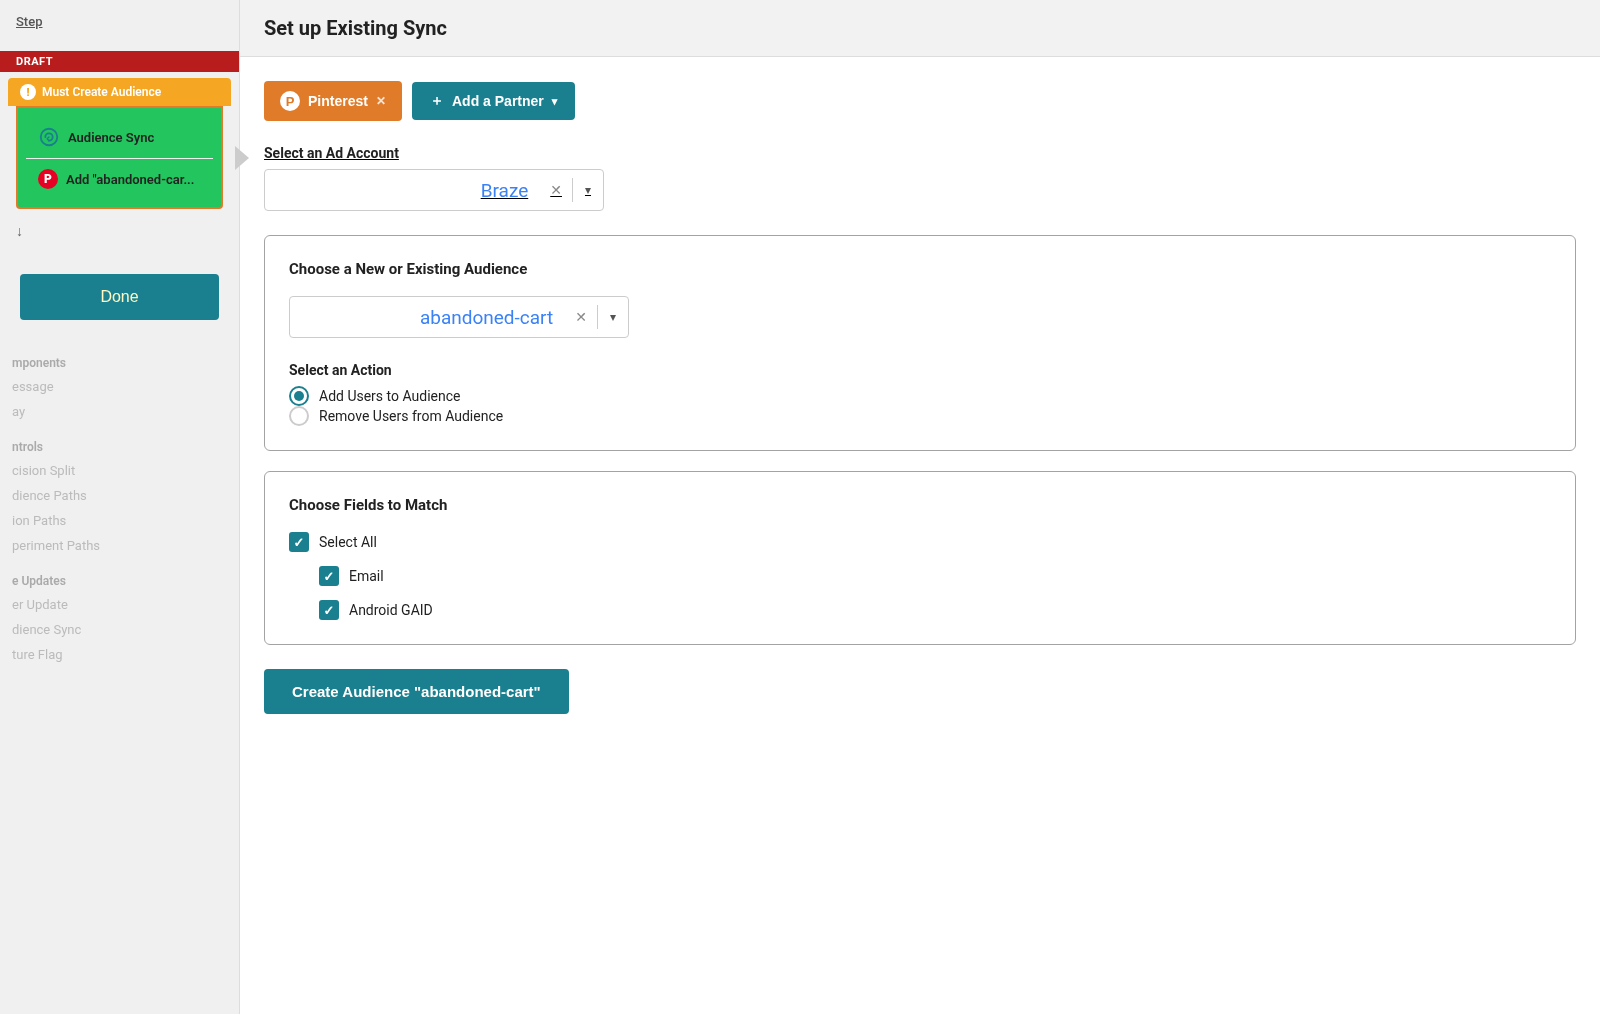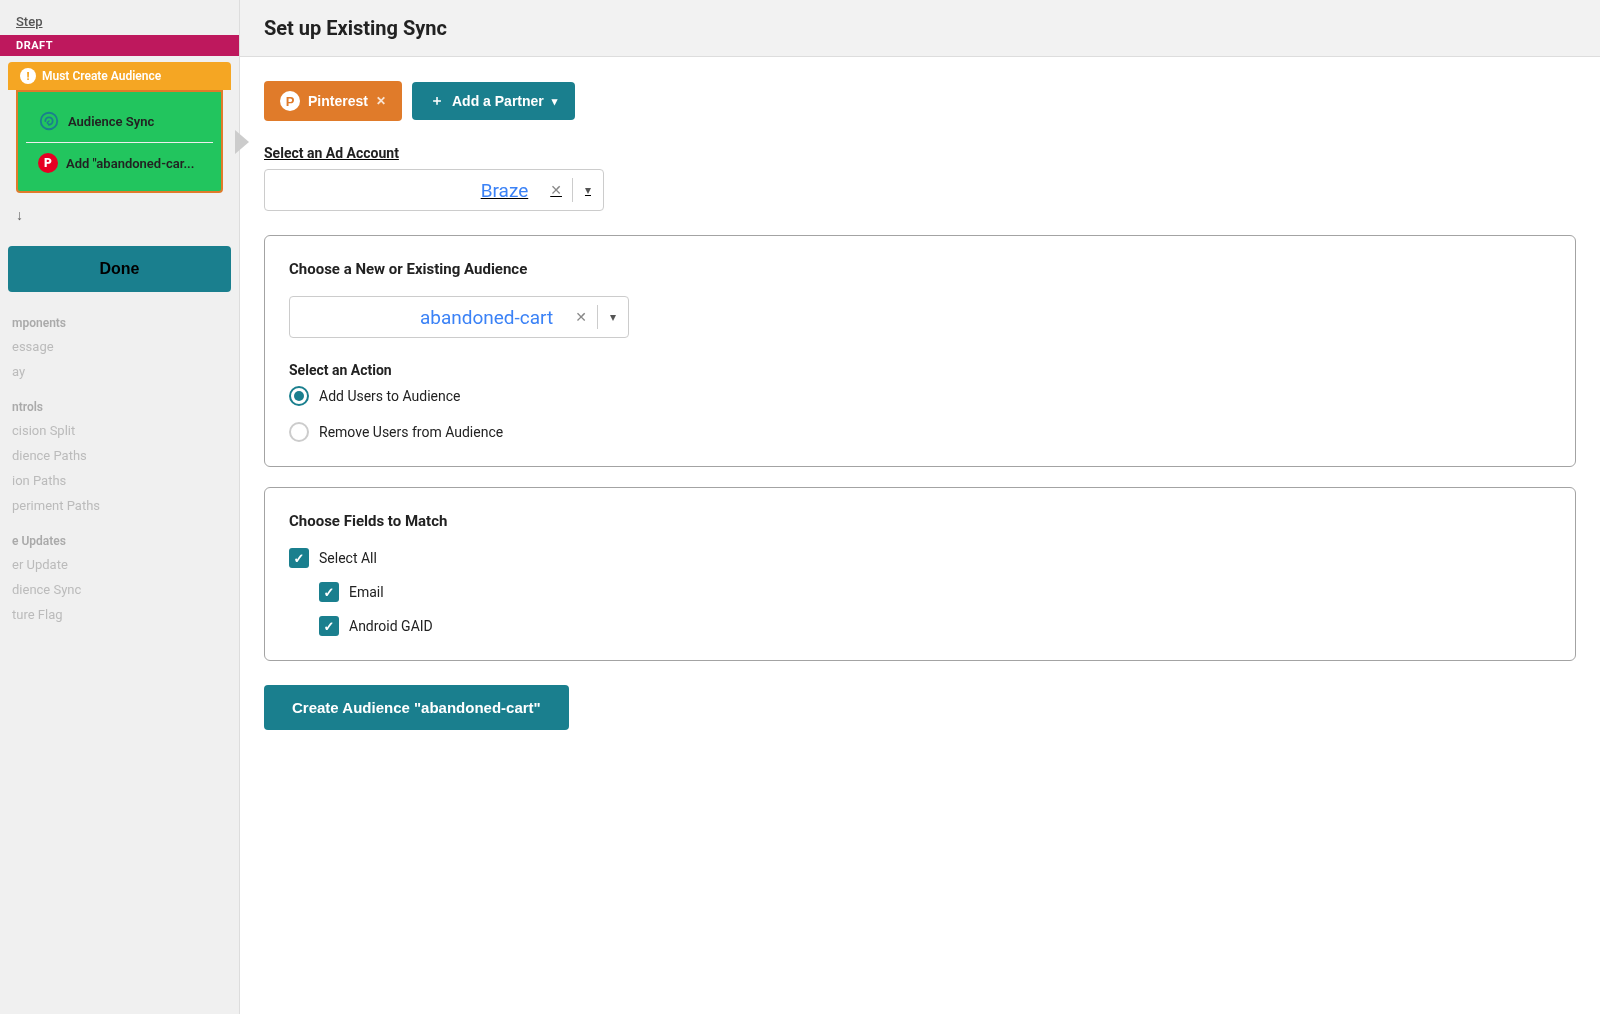--- a/index.html
+++ b/index.html
@@ -19,27 +19,27 @@
       background: #f0f0f0;
       border-right: 1px solid #ddd;
       display: flex;
       flex-direction: column;
       position: relative;
     }
 
     .sidebar-step-label {
       font-size: 13px;
       color: #555;
-      padding: 14px 16px 6px;
+      padding: 14px 16px 22px;
       font-weight: 500;
       text-decoration: underline;
     }
 
     .sidebar-draft-badge {
-      background: #be185d;
+      background: #b91c1c;
       color: #fff;
       font-size: 11px;
       font-weight: 700;
       padding: 4px 16px;
       letter-spacing: 0.5px;
     }
 
     .sidebar-must-create {
       background: #f5a623;
       color: #fff;
@@ -123,28 +123,28 @@
     }
 
     .down-arrow-icon {
       font-size: 14px;
       margin-top: 1px;
       flex-shrink: 0;
     }
 
     .done-button {
       background: #1a7f8e;
-      color: #000000;
+      color: #fef9c3;
       border: none;
       font-size: 16px;
-      font-weight: 700;
+      font-weight: 400;
       padding: 14px;
       cursor: pointer;
       text-align: center;
-      margin: 8px;
+      margin: 20px;
       border-radius: 4px;
     }
 
     .sidebar-nav-section {
       padding: 16px 12px 4px;
       color: #aaa;
       font-size: 12px;
       font-weight: 600;
     }
 
@@ -300,21 +300,20 @@
       font-size: 15px;
       font-weight: 700;
       color: #222;
       margin-bottom: 18px;
     }
 
     
     .radio-group {
       display: flex;
       flex-direction: column;
-      gap: 16px;
     }
 
     .radio-option {
       display: flex;
       align-items: center;
       gap: 10px;
       cursor: pointer;
     }
 
     .radio-outer {

